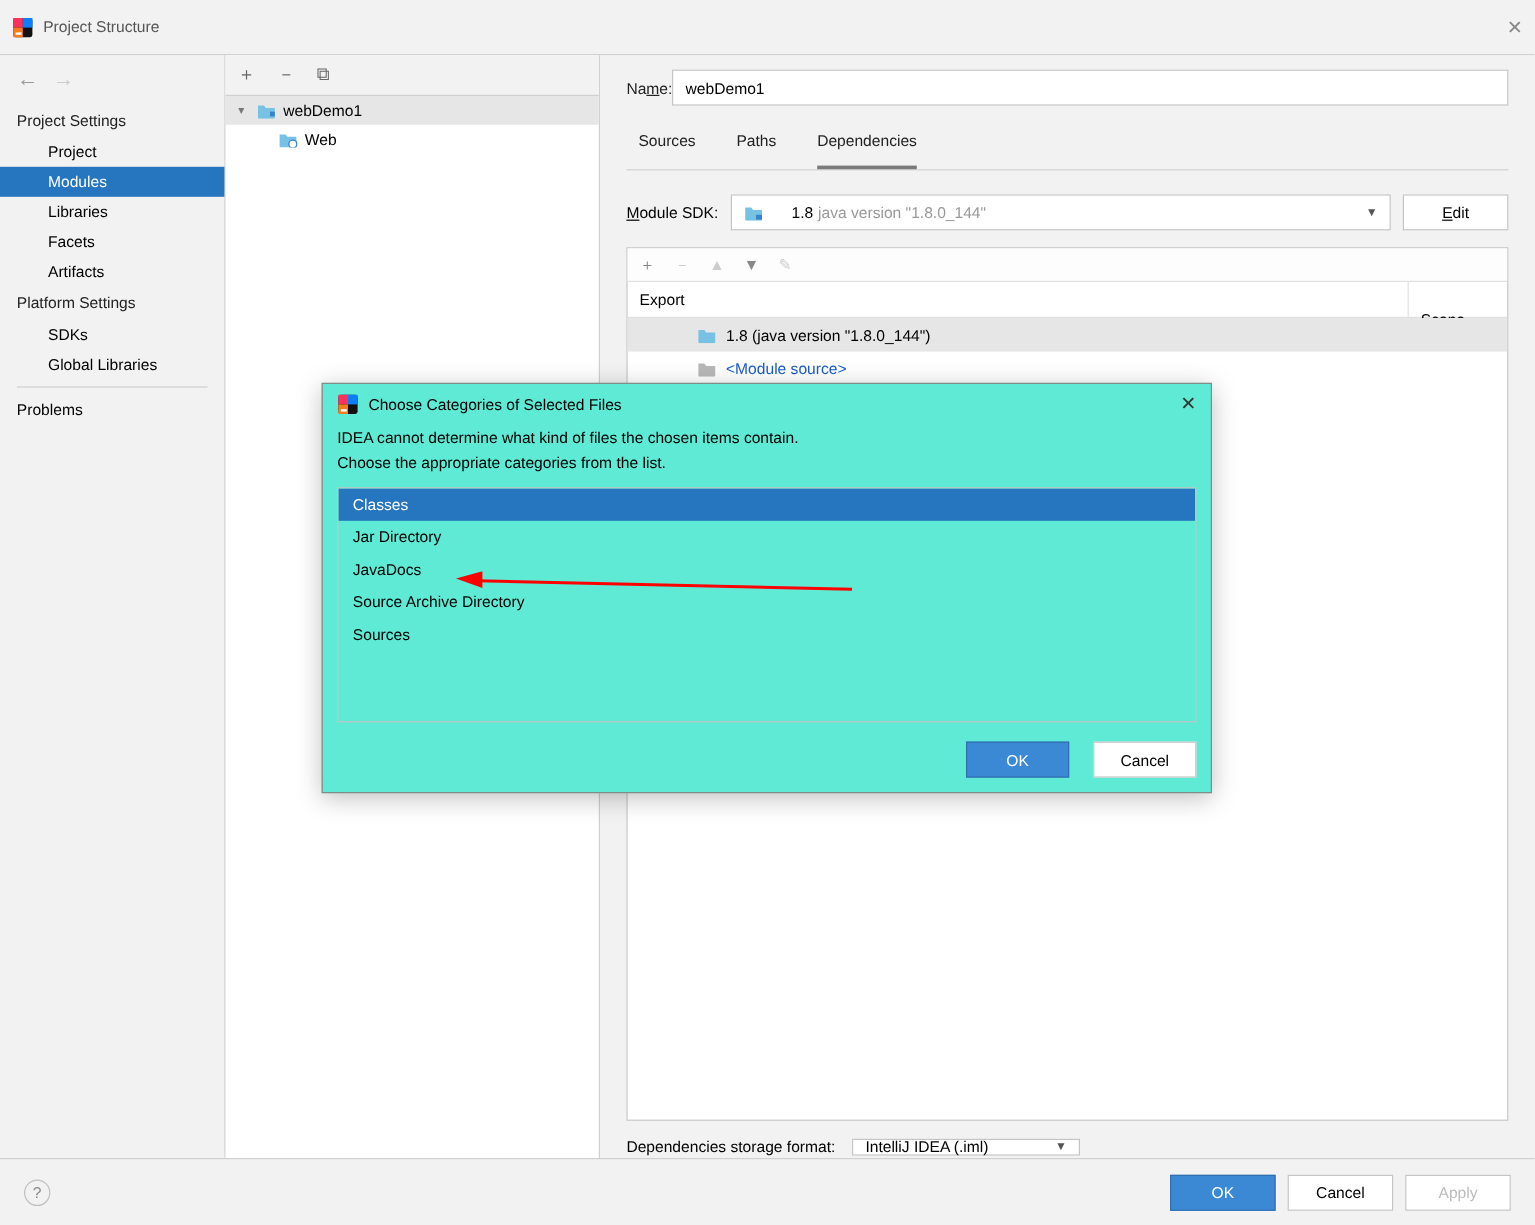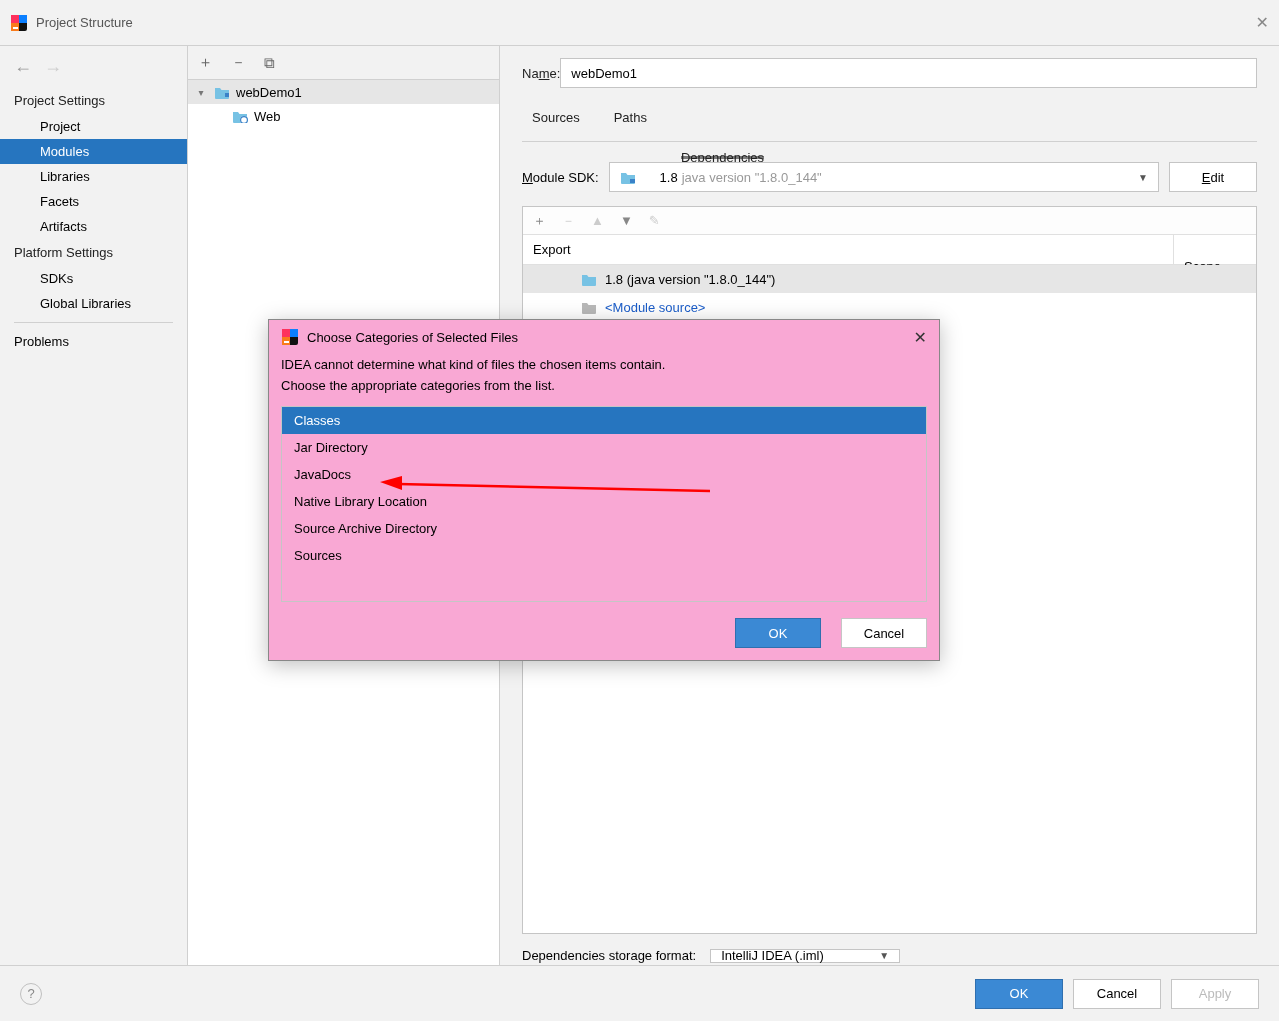--- a/index.html
+++ b/index.html
@@ -34,21 +34,21 @@
     .folder-icon { width: 16px; height: 13px; margin: 0 6px; }
 
     
     .detail { flex: 1; background: #f2f2f2; padding: 12px 22px 0 22px; display: flex; flex-direction: column; }
     .namerow { display: flex; align-items: center; }
     .namerow label { color: #222; }
     .name-input { flex: 1; height: 30px; padding: 0 10px; border: 1px solid #c5c5c5; background: #fff; }
 
     .tabs { display: flex; gap: 34px; margin-top: 22px; border-bottom: 1px solid #d0d0d0; height: 32px; padding-left: 10px; }
     .tab { color: #222; padding-bottom: 6px; cursor: pointer; }
-    .tab.active { border-bottom: 3px solid #7a7a7a; margin-top: 40px; }
+    .tab.active { border-bottom: 3px solid #7a7a7a; }
 
     .sdkrow { display: flex; align-items: center; gap: 10px; margin-top: 20px; }
     .sdk-select { flex: 1; height: 30px; border: 1px solid #c5c5c5; background: #fff; display: flex; align-items: center; padding: 0 10px; cursor: pointer; }
     .sdk-select .sdkname { margin-left: 24px; }
     .sdk-select .sdkver { color: #999; margin-left: 4px; }
     .sdk-select .dd { margin-left: auto; color: #555; font-size: 10px; }
     .edit-btn { width: 88px; height: 30px; border: 1px solid #c5c5c5; background: #fff; cursor: pointer; }
 
     .dep-box { border: 1px solid #c5c5c5; margin-top: 14px; background: #fff; flex: 1; display: flex; flex-direction: column; }
     .dep-toolbar { height: 28px; display: flex; align-items: center; gap: 16px; padding: 0 10px; background: #fdfdfd; border-bottom: 1px solid #e0e0e0; }
@@ -67,21 +67,21 @@
 
     
     .footer { position: absolute; bottom: 0; left: 0; right: 0; height: 56px; border-top: 1px solid #d0d0d0; background: #f2f2f2; display: flex; align-items: center; padding: 0 20px; }
     .help { width: 22px; height: 22px; border: 1px solid #c0c0c0; border-radius: 50%; display: flex; align-items: center; justify-content: center; color: #888; cursor: pointer; }
     .footer .spacer { flex: 1; }
     .btn { width: 88px; height: 30px; border: 1px solid #c5c5c5; background: #fff; cursor: pointer; margin-left: 10px; }
     .btn.primary { background: #3b89d4; color: #fff; border-color: #2f6faf; }
     .btn.disabled { color: #bbb; }
 
     
-    .modal { position: absolute; left: 268px; top: 319px; width: 672px; height: 342px; background: #f9a8d4; border: 1px solid #888; box-shadow: 0 4px 20px rgba(0,0,0,0.25); display: flex; flex-direction: column; }
+    .modal { position: absolute; left: 268px; top: 319px; width: 742px; height: 342px; background: #5eead4; border: 1px solid #888; box-shadow: 0 4px 20px rgba(0,0,0,0.25); display: flex; flex-direction: column; }
     .modal-title { height: 34px; display: flex; align-items: center; padding: 0 12px; }
     .modal-title .close { margin-left: auto; font-size: 16px; color: #333; cursor: pointer; }
     .modal-body { padding: 2px 12px 0 12px; }
     .modal-body p { margin-bottom: 2px; line-height: 1.45; }
     .cat-list { border: 1px solid #c5c5c5; margin-top: 10px; height: 196px; overflow: hidden; }
     .cat-item { padding: 6px 12px; cursor: pointer; }
     .cat-item.sel { background: #2675bf; color: #fff; }
     .modal-footer { margin-top: auto; padding: 12px; display: flex; justify-content: flex-end; gap: 10px; }
 
     
@@ -235,21 +235,20 @@
     <span style="margin-left:8px;font-weight:400">Choose Categories of Selected Files</span>
     <span class="close">✕</span>
   </div>
   <div class="modal-body">
     <p>IDEA cannot determine what kind of files the chosen items contain.</p>
     <p>Choose the appropriate categories from the list.</p>
     <div class="cat-list">
       <div class="cat-item sel">Classes</div>
       <div class="cat-item">Jar Directory</div>
       <div class="cat-item">JavaDocs</div>
-      <div class="cat-item">Native Library Location</div>
       <div class="cat-item">Source Archive Directory</div>
       <div class="cat-item">Sources</div>
     </div>
   </div>
   <div class="modal-footer">
     <button class="btn primary" style="width:86px">OK</button>
     <button class="btn" style="width:86px">Cancel</button>
   </div>
 </div>
 

